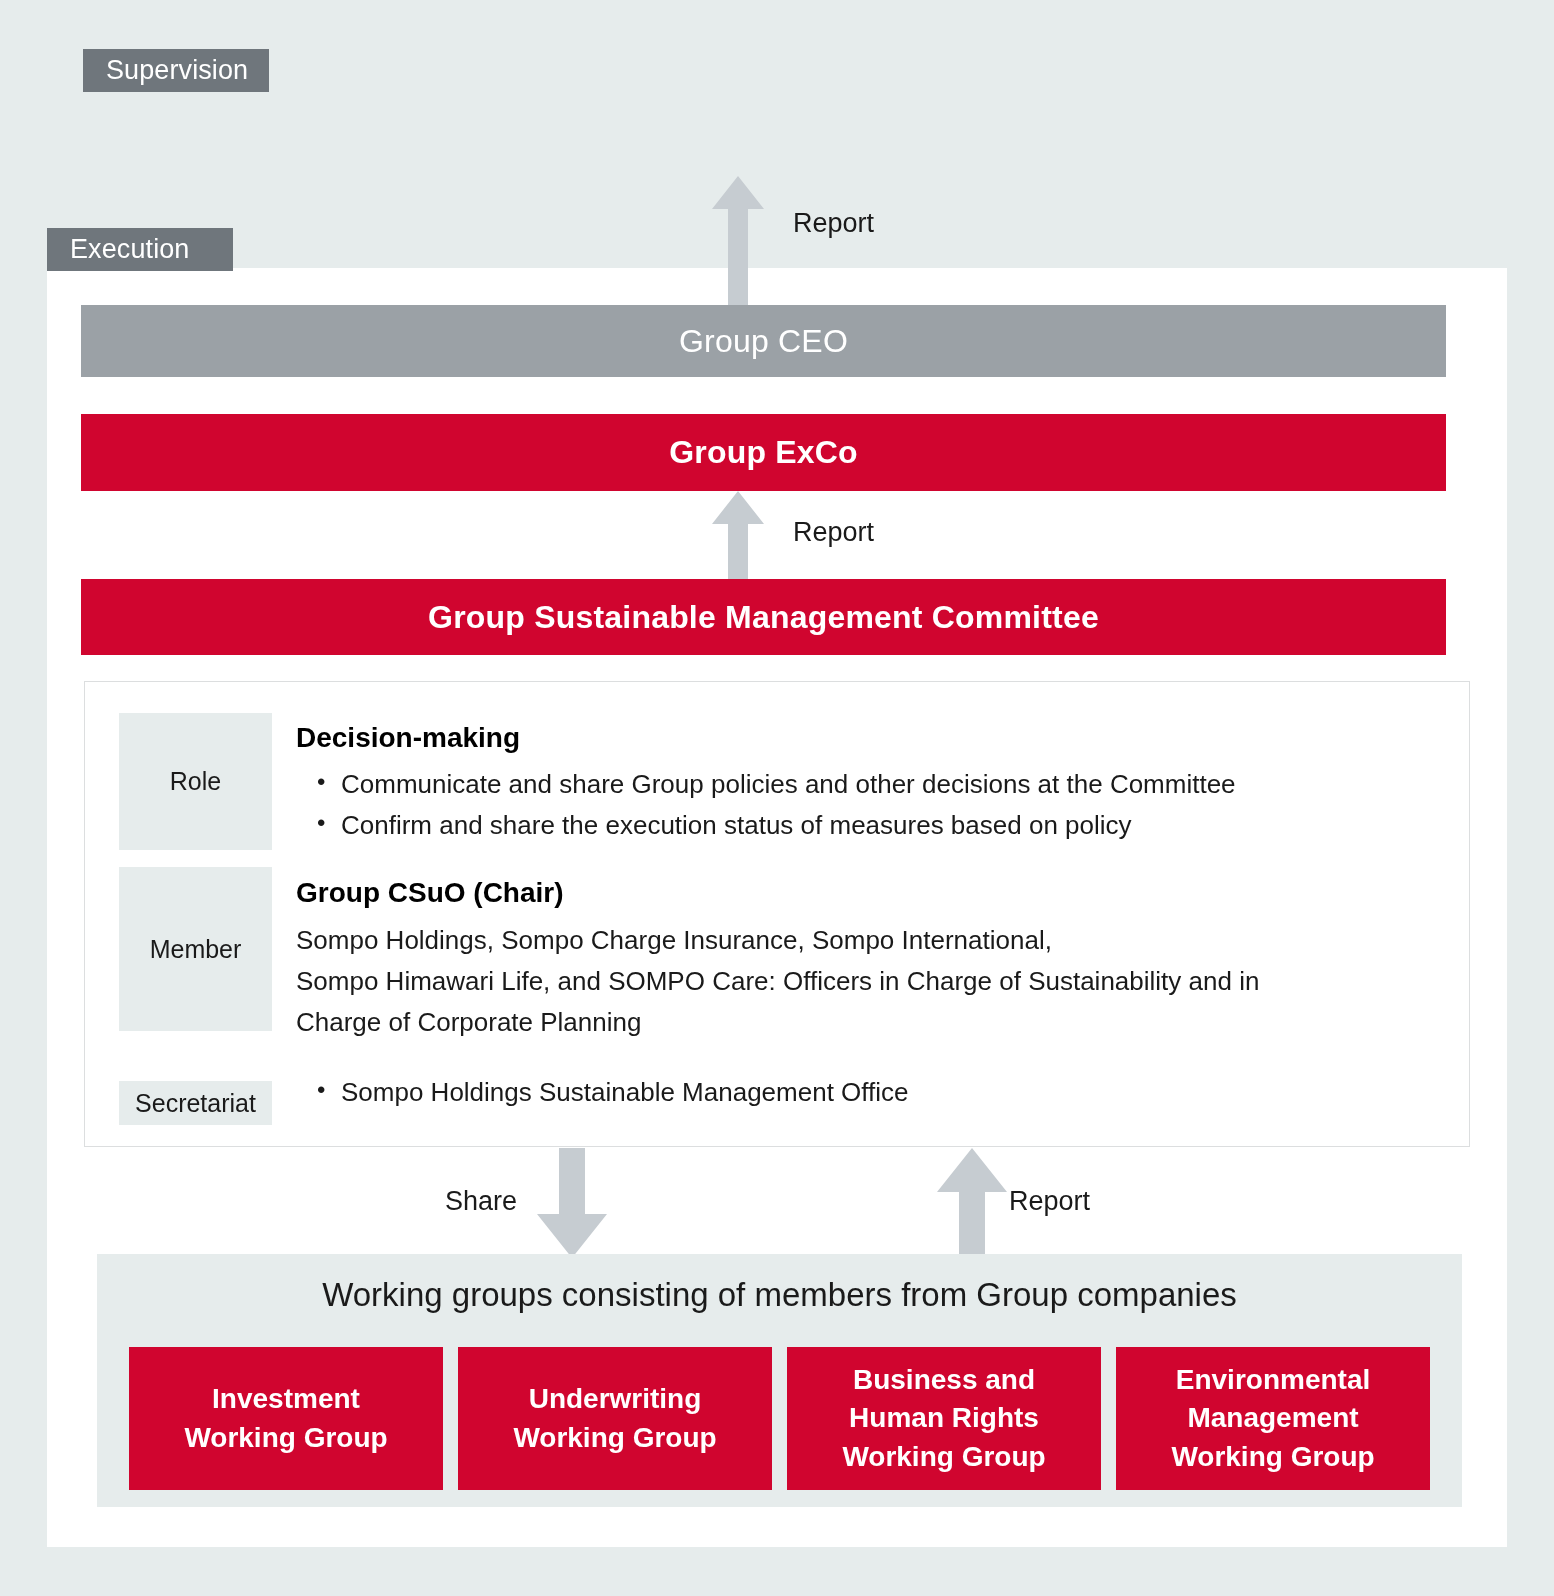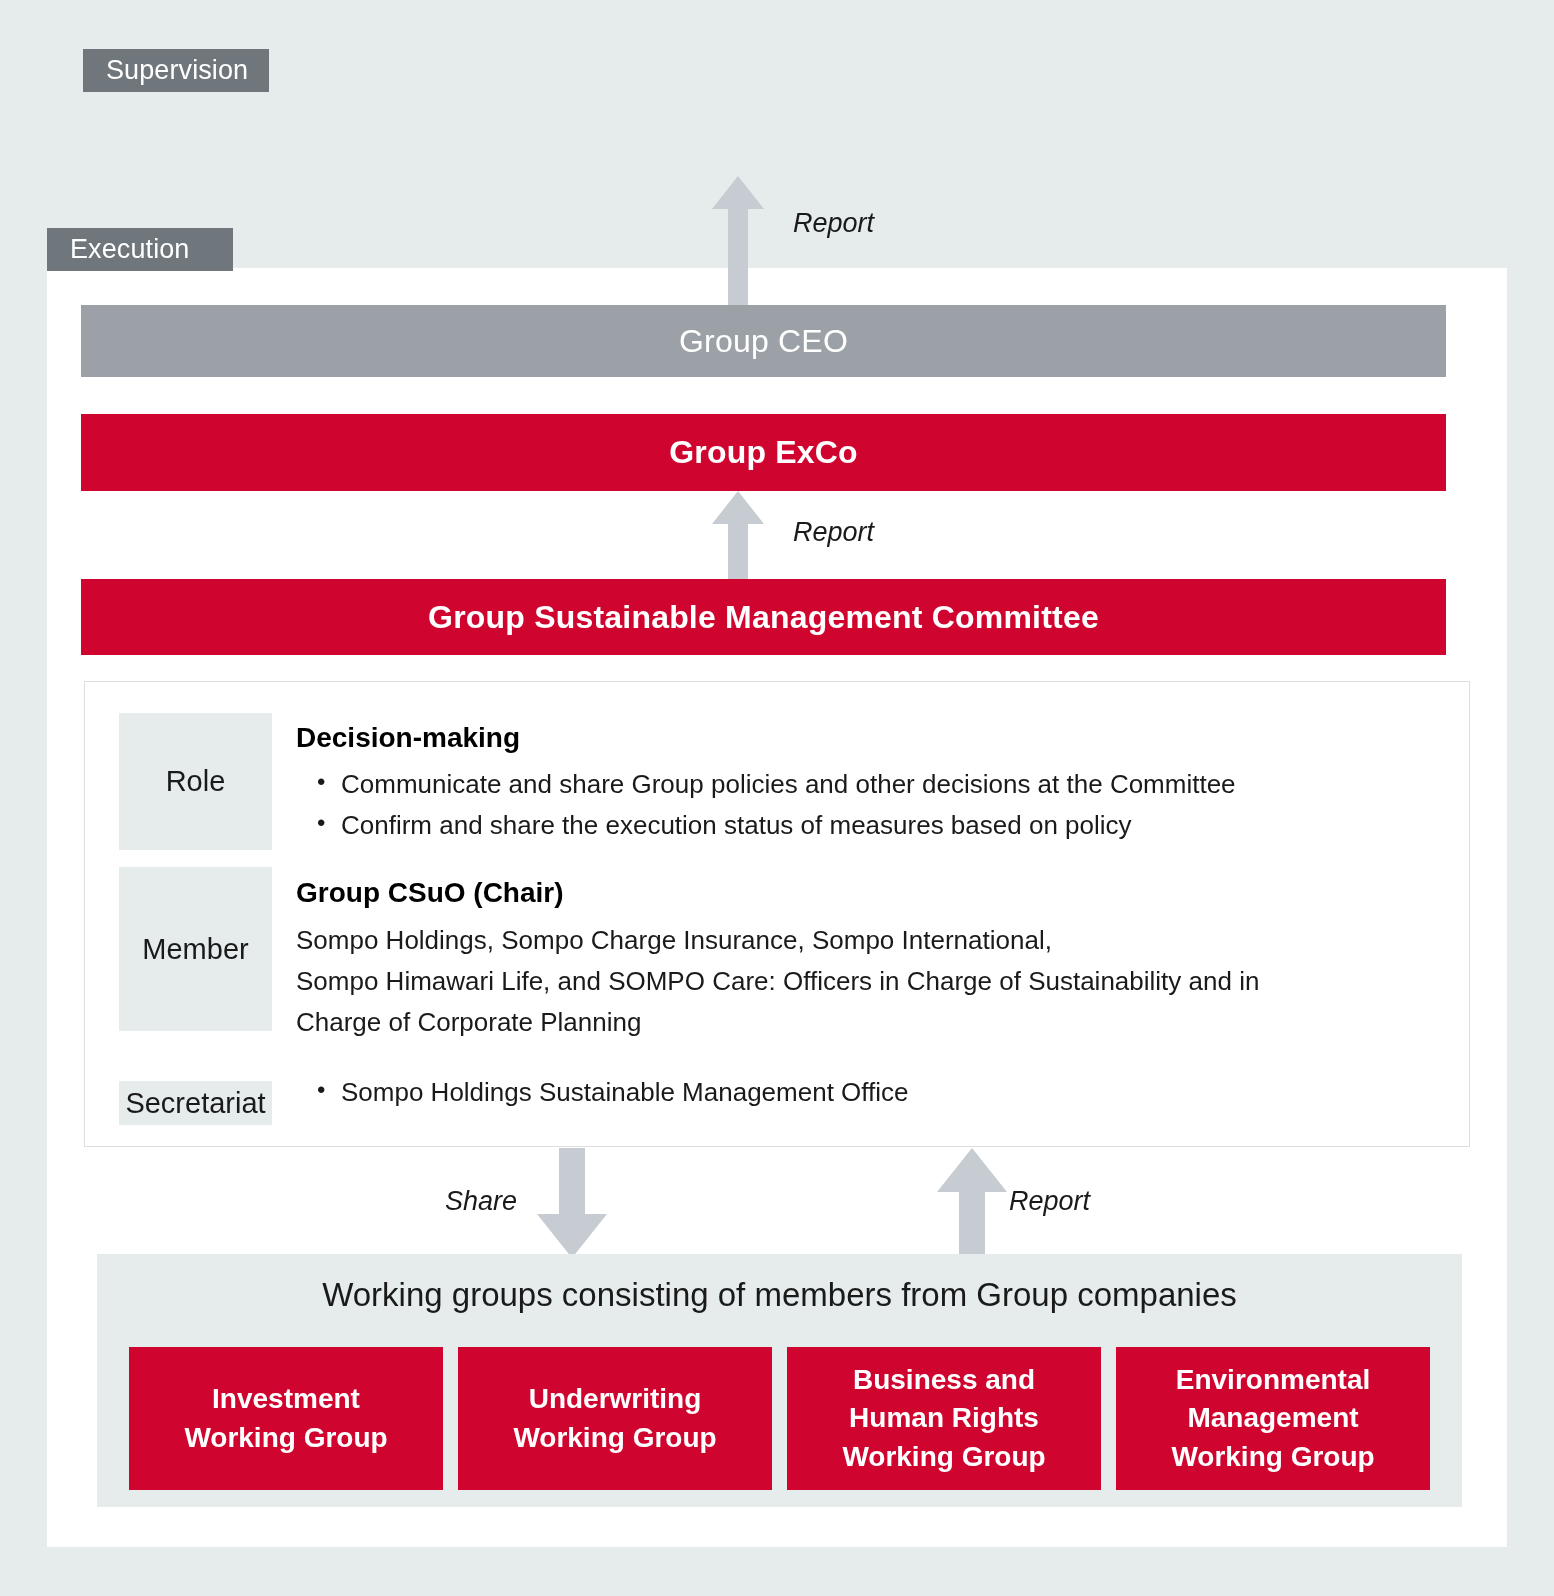--- a/index.html
+++ b/index.html
@@ -77,21 +77,20 @@
   .arrow {
     position: absolute;
   }
   .arrow svg { display: block; }
   .arrow-label {
     position: absolute;
     font-size: 27px;
     color: #1a1a1a;
     white-space: nowrap;
     line-height: 1;
-    font-style: italic;
   }
 
   #arrow-board     { left: 712px; top: 176px; }
   #label-board     { left: 793px; top: 210px; }
   #arrow-exco      { left: 712px; top: 491px; }
   #label-exco      { left: 793px; top: 519px; }
   #arrow-share     { left: 537px; top: 1148px; }
   #label-share     { left: 445px; top: 1188px; }
   #arrow-report-wg { left: 937px; top: 1148px; }
   #label-report-wg { left: 1009px; top: 1188px; }
@@ -106,21 +105,21 @@
     box-sizing: border-box;
   }
   .detail-row {
     position: absolute;
     display: flex;
     align-items: flex-start;
   }
   .chip {
     background: #e6ecec;
     color: #1a1a1a;
-    font-size: 29px;
+    font-size: 25px;
     display: flex;
     align-items: center;
     justify-content: center;
     box-sizing: border-box;
     flex: none;
   }
   .detail-body { color: #1a1a1a; }
   .detail-heading {
     font-size: 28px;
     font-weight: bold;

